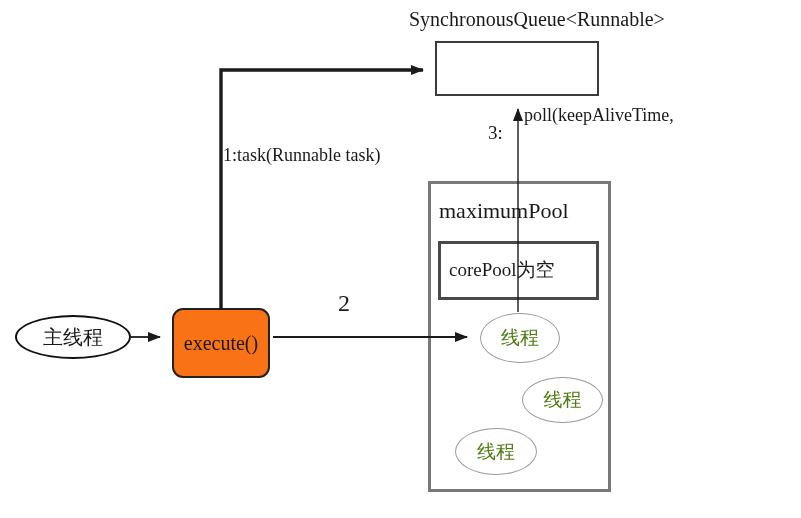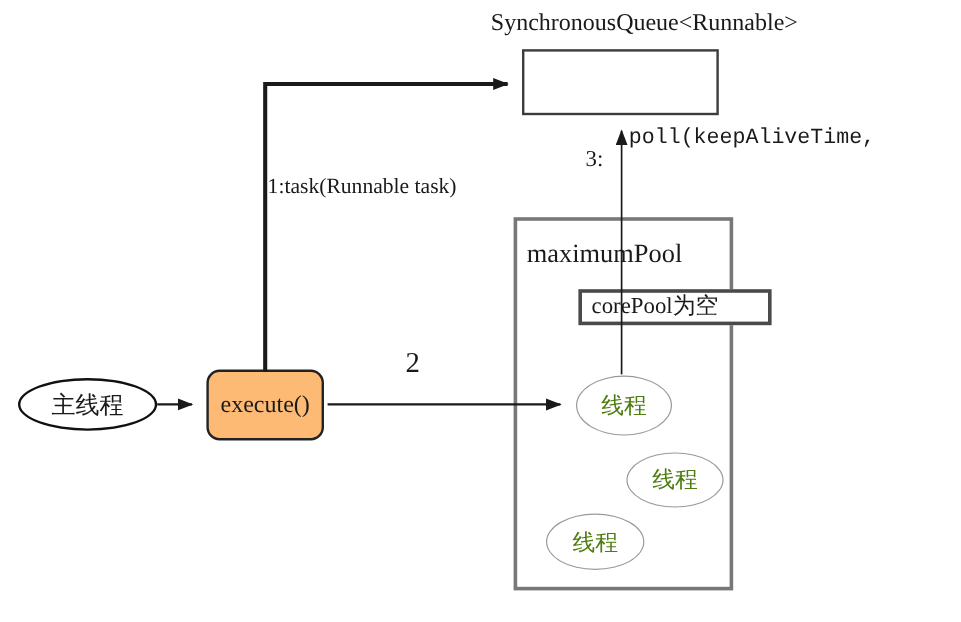--- a/index.html
+++ b/index.html
@@ -20,51 +20,50 @@
     left:435px;top:41px;width:164px;height:55px;
     border:2.5px solid #3c3c3c;background:#fff;box-sizing:border-box;
   }
 
   .pool{
     left:428px;top:181px;width:183px;height:311px;
     border:3px solid #787878;background:#fff;box-sizing:border-box;
   }
   .pool-label{left:8px;top:15px;font-size:22px;}
   .corepool{
-    left:7px;top:57px;width:161px;height:30px;
+    left:7px;top:57px;width:161px;height:59px;
     border:3px solid #4a4a4a;box-sizing:border-box;
     font-size:19px;display:flex;align-items:center;padding-left:8px;
     background:#fff;
-    margin-left:44px;
   }
 
   .ellipse{
     border-radius:50%;background:#fff;box-sizing:border-box;
     display:flex;align-items:center;justify-content:center;
     font-size:19px;
   }
   .thread{border:1.4px solid #9a9a9a;color:#4d7c0f;}
   .t1{left:480px;top:313px;width:80px;height:50px;}
   .t2{left:522px;top:377px;width:81px;height:46px;}
   .t3{left:455px;top:428px;width:82px;height:47px;}
   .main-thread{
     left:15px;top:315px;width:116px;height:44px;
     border:2.6px solid #111;font-size:20px;
   }
 
   .execute{
-    left:172px;top:308px;width:98px;height:59px;
+    left:172px;top:308px;width:98px;height:70px;
     border:2.2px solid #222;border-radius:11px;box-sizing:border-box;
     display:flex;align-items:center;justify-content:center;
-    font-size:20px;background:#fdba74;
+    font-size:20px;background:#f97316;
   }
 
   .lbl-offer{left:223px;top:146px;font-size:18px;}
   .lbl-step3{left:488px;top:123px;font-size:19px;}
-  .lbl-poll1{left:524px;top:106px;font-size:18px;font-family:Liberation Mono, monospace;}
+  .lbl-poll1{left:524px;top:106px;font-size:18px;}
   .lbl-poll2{left:523px;top:148px;font-size:18px;}
   .lbl-step2{left:338px;top:290px;font-size:24px;}
 
   svg.arrows{position:absolute;left:0;top:0;pointer-events:none;}
 </style>
 </head>
 <body>
 
 <div class="canvas">
 

